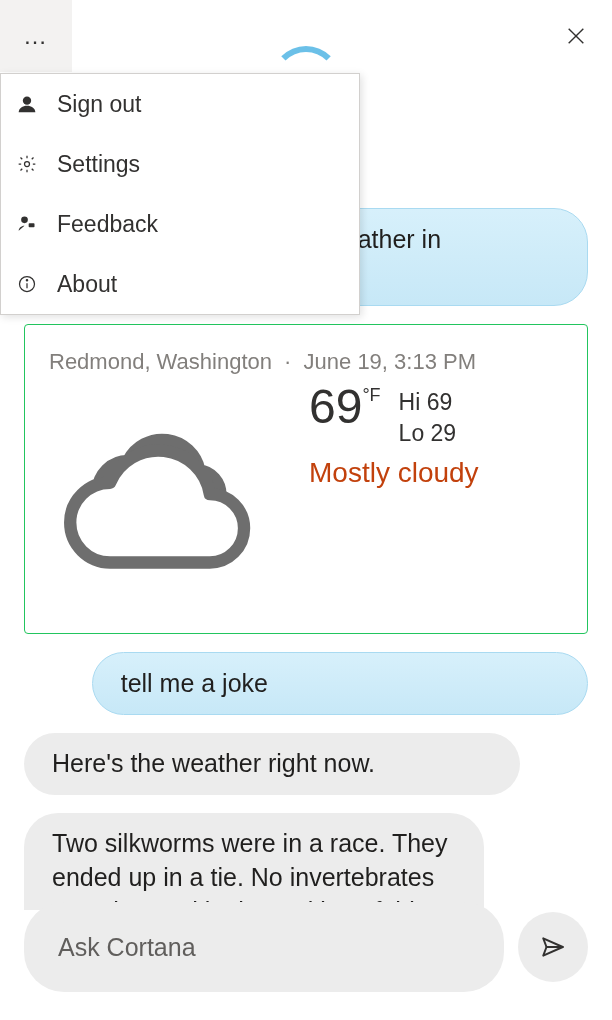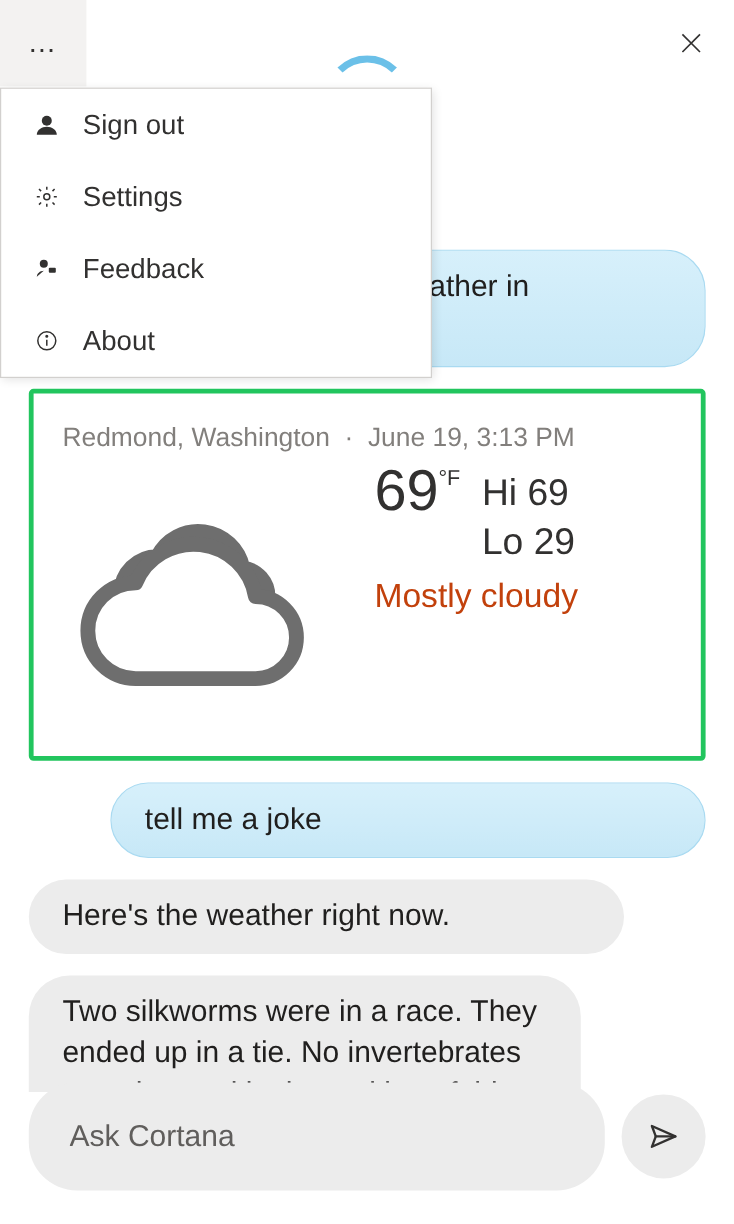--- a/index.html
+++ b/index.html
@@ -61,21 +61,21 @@
       width: 360px;
       background: #ffffff;
       border: 1px solid #d2d0ce;
       box-shadow: 2px 2px 8px rgba(0,0,0,0.12);
       z-index: 10;
     }
     .dropdown-item {
       display: flex;
       align-items: center;
       height: 60px;
-      padding: 0 28px;
+      padding: 0 16px;
       gap: 20px;
     }
     .dropdown-item .icon { width: 20px; height: 20px; display:flex; align-items:center; justify-content:center; flex-shrink:0;}
     .dropdown-item span.label { font-size: 23px; color: #323130; font-weight: 400; }
 
     
     .chat {
       position: absolute;
       top: 208px;
       left: 0; right: 0;
@@ -107,21 +107,21 @@
     .bubble-user.first {
       margin-top: 0;
       margin-left: auto;
       width: 410px;
       max-width: none;
     }
 
     
     .weather-card {
       background: #ffffff;
-      border: 4px solid #22c55e;
+      border: 1px solid #22c55e;
       border-radius: 4px;
       padding: 24px 24px 26px 24px;
       margin-bottom: 18px;
       min-height: 310px;
     }
     .weather-meta {
       font-size: 22px;
       color: #827f7c;
       margin-bottom: 8px;
     }
@@ -136,21 +136,21 @@
       height: 210px;
       display:flex;
       align-items:center;
       justify-content:center;
       padding-top: 16px;
     }
     .temp-block { display:flex; flex-direction: column; }
     .temp-row { display:flex; align-items: flex-start; gap: 18px; }
     .temp-current { font-size: 48px; font-weight: 400; color:#323130; line-height:1; }
     .temp-unit { font-size: 18px; margin-top: 2px; color:#323130; }
-    .hilo { font-size: 31px; color:#323130; padding-top:4px; line-height:1.35;}
+    .hilo { font-size: 23px; color:#323130; padding-top:4px; line-height:1.35;}
     .condition { font-size: 28px; color:#c2410c; margin-top: 8px; }
 
     
     .input-bar {
       position: absolute;
       left: 24px; right: 24px;
       bottom: 28px;
       display: flex;
       align-items: center;
       gap: 14px;

